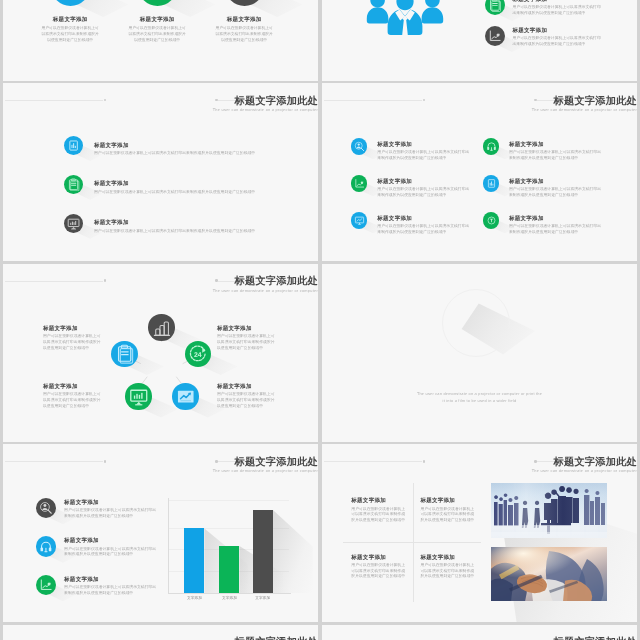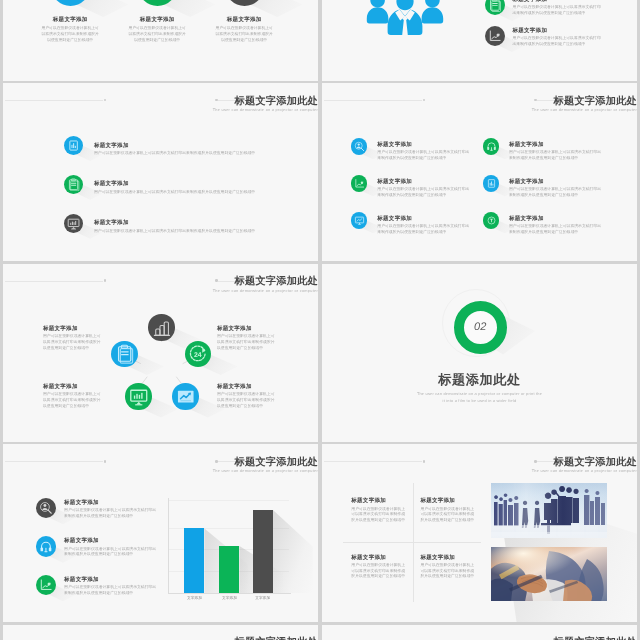--- a/index.html
+++ b/index.html
@@ -507,24 +507,20 @@
     </div>
     <div class="cap p3">
       <div class="ttl">标题文字添加</div>
       <div class="bd">用户可以在投影仪或者计算机上可以将演示文稿打印出来制作成胶片以便应用到更广泛的领域中</div>
     </div>
   </div>
 
   <div class="slide s6">
     <div class="rsh"></div>
     <div class="ring2"></div>
-    <div class="ring">
-      <span>02</span>
-    </div>
-    <div class="big">标题添加此处</div>
     <div class="cap">
       <div>The user can demonstrate on a projector or computer or print the</div>
       <div>it into a film to be used in a wider field</div>
     </div>
   </div>
 </div>
 
 <div class="row">
 
   <div class="slide s7">

